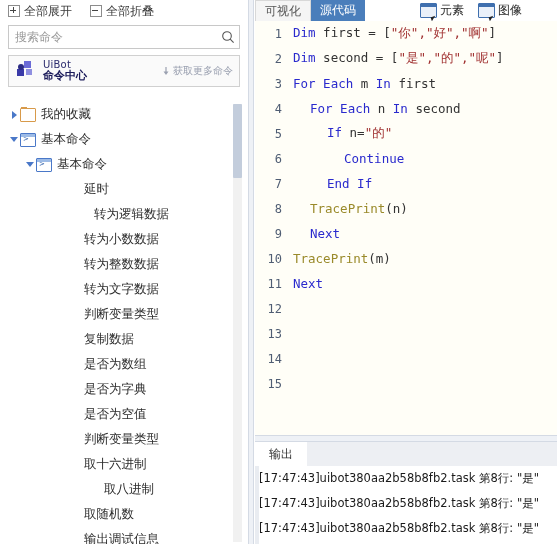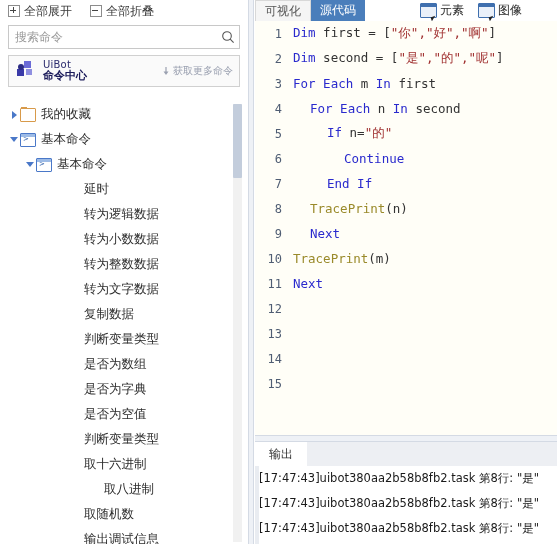--- a/index.html
+++ b/index.html
@@ -492,21 +492,21 @@
             <span class="tri open"></span>
           </span>
           <span class="folder-icon cmd"></span>
           <span class="leaf-label">基本命令</span>
         </div>
         <div class="tree-row" style="padding-left: 40px;">
           <span class="twisty"></span>
           <span style="width: 32px; flex: 0 0 auto;"></span>
           <span class="leaf-label">延时</span>
         </div>
-        <div class="tree-row" style="padding-left: 40px;">
+        <div class="tree-row" style="padding-left: 50px;">
           <span class="twisty"></span>
           <span style="width: 32px; flex: 0 0 auto;"></span>
           <span class="leaf-label">转为逻辑数据</span>
         </div>
         <div class="tree-row" style="padding-left: 40px;">
           <span class="twisty"></span>
           <span style="width: 32px; flex: 0 0 auto;"></span>
           <span class="leaf-label">转为小数数据</span>
         </div>
         <div class="tree-row" style="padding-left: 40px;">
@@ -515,26 +515,26 @@
           <span class="leaf-label">转为整数数据</span>
         </div>
         <div class="tree-row" style="padding-left: 40px;">
           <span class="twisty"></span>
           <span style="width: 32px; flex: 0 0 auto;"></span>
           <span class="leaf-label">转为文字数据</span>
         </div>
         <div class="tree-row" style="padding-left: 40px;">
           <span class="twisty"></span>
           <span style="width: 32px; flex: 0 0 auto;"></span>
+          <span class="leaf-label">判断变量类型</span>
+        </div>
+        <div class="tree-row" style="padding-left: 40px;">
+          <span class="twisty"></span>
+          <span style="width: 32px; flex: 0 0 auto;"></span>
           <span class="leaf-label">复制数据</span>
-        </div>
-        <div class="tree-row" style="padding-left: 40px;">
-          <span class="twisty"></span>
-          <span style="width: 32px; flex: 0 0 auto;"></span>
-          <span class="leaf-label">判断变量类型</span>
         </div>
         <div class="tree-row" style="padding-left: 40px;">
           <span class="twisty"></span>
           <span style="width: 32px; flex: 0 0 auto;"></span>
           <span class="leaf-label">是否为数组</span>
         </div>
         <div class="tree-row" style="padding-left: 40px;">
           <span class="twisty"></span>
           <span style="width: 32px; flex: 0 0 auto;"></span>
           <span class="leaf-label">是否为字典</span>

